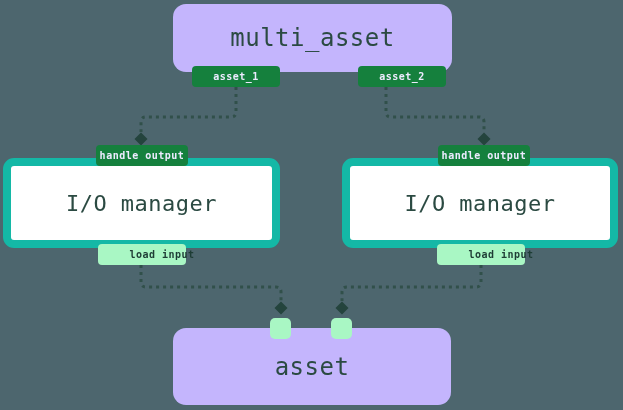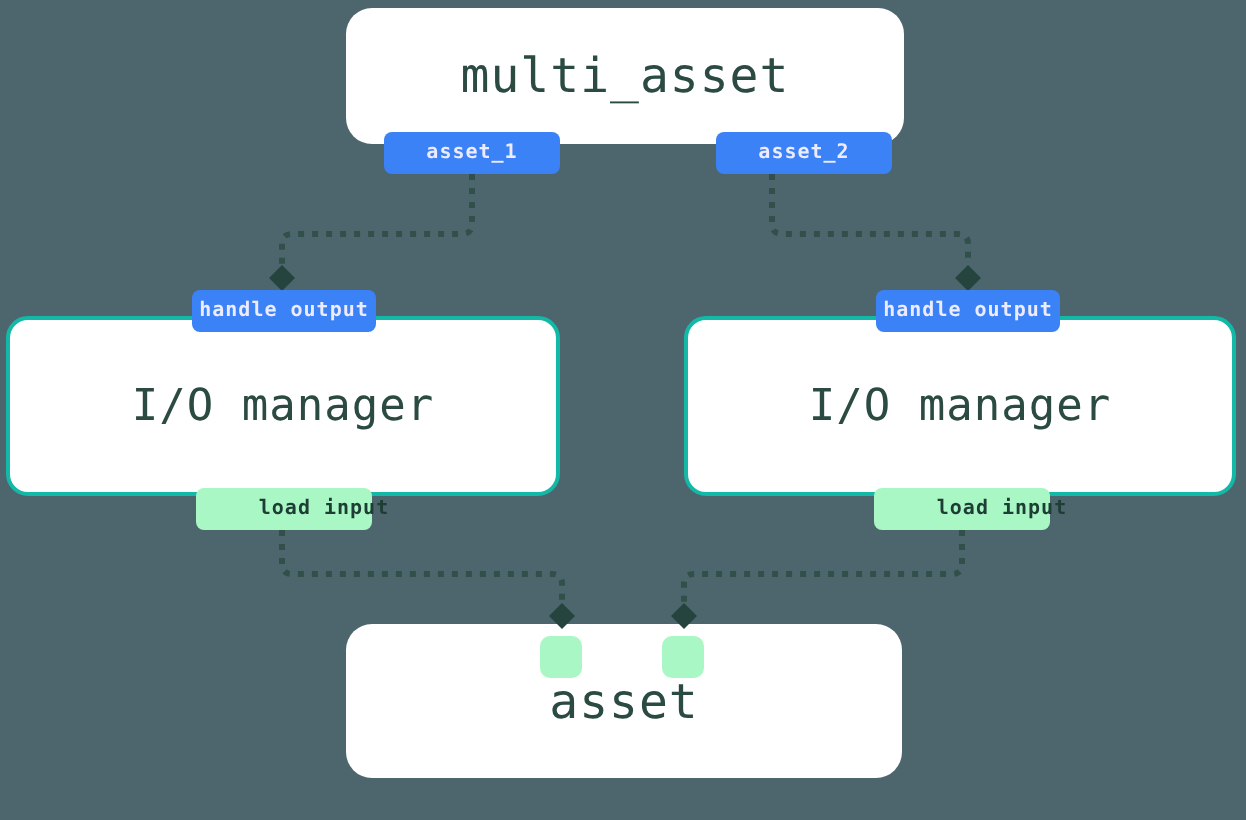--- a/index.html
+++ b/index.html
@@ -13,55 +13,55 @@
     width: 623px; height: 410px;
     background: #4D666E;
   }
   .node {
     position: absolute;
     display: flex; align-items: center; justify-content: center;
     box-sizing: border-box;
     z-index: 0;
   }
   .node-gray {
-    background: #ffffff;
+    background: #c4b5fd;
     border-radius: 13px;
   }
   .node-white {
     background: #FFFFFF;
-    border: 2px solid #14b8a6;
+    border: 8px solid #14b8a6;
     border-radius: 11px;
     text-align: right;
   }
   .node-label {
     color: #2B4A42;
     font-weight: 500;
     letter-spacing: 0.5px;
     white-space: nowrap;
   }
   .lbl-xl { font-size: 24px; }
   .lbl-lg { font-size: 22px; }
   .multi-asset { left: 173px; top: 4px; width: 279px; height: 68px; }
   .io-left     { left: 3px;   top: 158px; width: 277px; height: 90px; }
   .io-right    { left: 342px; top: 158px; width: 276px; height: 90px; }
-  .asset-node  { left: 173px; top: 312px; width: 278px; height: 77px; }
+  .asset-node  { left: 173px; top: 328px; width: 278px; height: 77px; }
 
   .badge {
     position: absolute;
     display: flex; align-items: center; justify-content: center;
     height: 21px;
     border-radius: 4px;
     font-size: 10px;
     font-weight: 700;
     letter-spacing: 0.5px;
     white-space: nowrap;
     z-index: 2;
     box-sizing: border-box;
   }
-  .badge-purple { background: #3b82f6; color: #EDEBFF; }
+  .badge-purple { background: #15803d; color: #EDEBFF; }
   .badge-green  { background: #A9F7C4; color: #1E3D35; padding-left: 40px; }
   .badge-asset1 { left: 192px; top: 66px;  width: 88px; }
   .badge-asset2 { left: 358px; top: 66px;  width: 88px; }
   .badge-ho-l   { left: 96px;  top: 145px; width: 92px; }
   .badge-ho-r   { left: 438px; top: 145px; width: 92px; }
   .badge-li-l   { left: 98px;  top: 244px; width: 88px; }
   .badge-li-r   { left: 437px; top: 244px; width: 88px; }
 
   .port {
     position: absolute;

